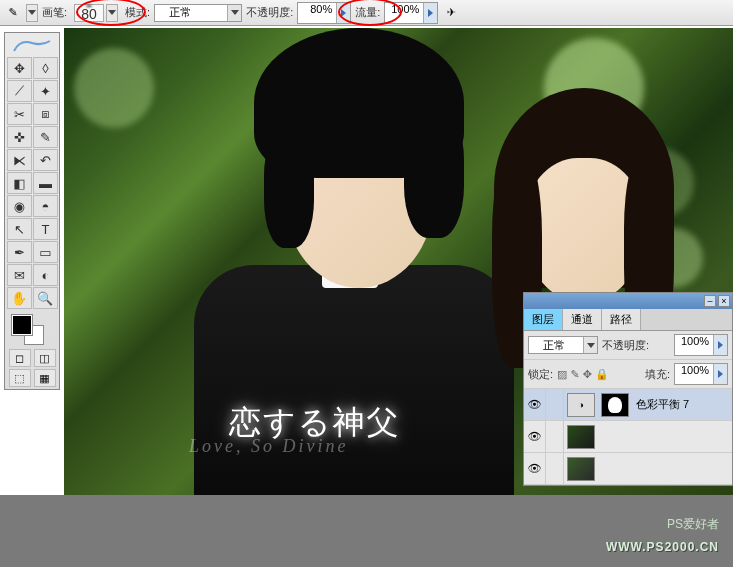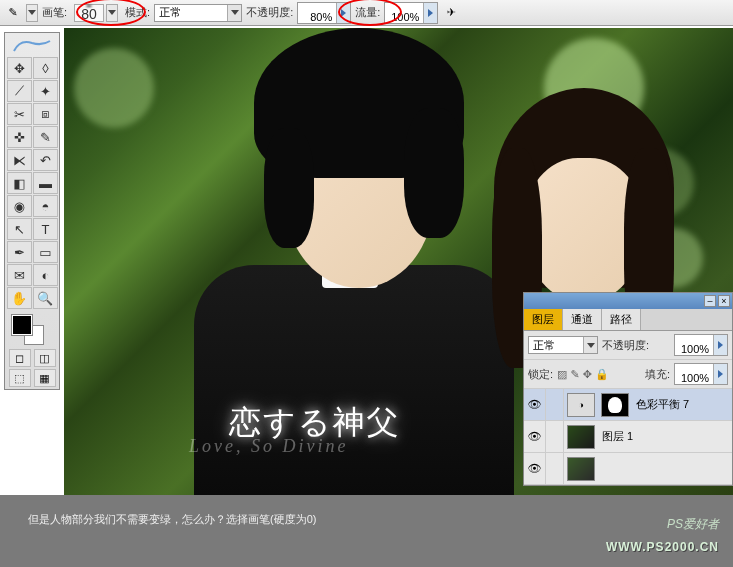--- a/index.html
+++ b/index.html
@@ -6,23 +6,23 @@
 body{width:733px;height:567px;background:#fff;position:relative;overflow:hidden}
 .topbar{height:26px;background:linear-gradient(#f4f4f4,#e0e0e0);border-bottom:1px solid #999;display:flex;align-items:center;padding:0 4px;gap:4px}
 .topbar .ico{width:18px;height:18px;display:flex;align-items:center;justify-content:center}
 .topbar label{color:#333}
 .brush-grp{display:flex;align-items:center;gap:2px;padding:1px 3px}
 .brush-prev{width:30px;height:18px;background:#f8f8f8;border:1px solid #aaa;display:flex;flex-direction:column;align-items:center;justify-content:center;line-height:1}
 .brush-prev .dot{width:6px;height:6px;background:#333;border-radius:50%;filter:blur(1px)}
 .brush-prev .sz{font-size:14px;color:#333}
 .dd{width:12px;height:18px;background:#e8e8e8;border:1px solid #aaa;display:flex;align-items:center;justify-content:center}
 .dropdown{height:18px;background:#fff;border:1px solid #999;display:flex;align-items:center}
-.dropdown span{padding:0 4px;flex:1}
+.dropdown span{padding:0 14px;flex:1}
 .dropdown .arr{width:14px;height:100%;background:#e4e4e4;border-left:1px solid #aaa;display:flex;align-items:center;justify-content:center}
-.pct-box{height:22px;background:#fff;border:1px solid #999;display:flex;align-items:flex-end}
+.pct-box{height:22px;background:#fff;border:1px solid #999;display:flex;align-items:flex-start}
 .pct-box span{padding:0 4px 0 6px;width:38px;text-align:right}
 .pct-box .arr{width:14px;height:100%;background:#d8e4f0;border-left:1px solid #aaa;display:flex;align-items:center;justify-content:center}
 .ring{position:absolute;border:2px solid #e00;border-radius:50%;pointer-events:none}
 .toolbox{position:absolute;left:4px;top:32px;width:56px;background:linear-gradient(#eaeaea,#dcdcdc);border:1px solid #888;padding:2px}
 .toolbox .hdr{height:20px;display:flex;align-items:center;justify-content:center;margin-bottom:2px}
 .toolgrid{display:grid;grid-template-columns:1fr 1fr;gap:1px}
 .tool{width:25px;height:22px;background:#e4e4e4;border:1px solid #bbb;display:flex;align-items:center;justify-content:center;color:#333;font-size:13px;position:relative}
 .swatches{margin-top:4px;height:34px;position:relative}
 .swatches .fg{position:absolute;left:5px;top:2px;width:20px;height:20px;background:#000;border:1px solid #fff;outline:1px solid #888}
 .swatches .bg{position:absolute;left:17px;top:12px;width:20px;height:20px;background:#fff;border:1px solid #888}
@@ -35,35 +35,35 @@
 .face{position:absolute;background:linear-gradient(135deg,#f5e0c8,#e8cfb0);border-radius:50%}
 .suit{position:absolute;background:linear-gradient(180deg,#1a1a1a,#0a0a0a)}
 .collar{position:absolute;background:#f8f8f8}
 .title-jp{position:absolute;left:165px;bottom:50px;font-size:32px;color:#fff;text-shadow:0 0 10px rgba(255,255,255,0.8),0 0 20px rgba(255,255,255,0.5);font-family:Liberation Sans, sans-serif;letter-spacing:2px}
 .subtitle{position:absolute;left:125px;bottom:38px;font-size:18px;color:rgba(255,255,255,0.35);font-family:serif;font-style:italic;letter-spacing:3px}
 .layers-panel{position:absolute;right:0;top:292px;width:210px;background:#e4e4e4;border:1px solid #888}
 .lp-title{height:16px;background:linear-gradient(#7aa8d8,#5a88c0);display:flex;align-items:center;justify-content:flex-end;padding:0 2px;gap:2px}
 .lp-title .btn{width:12px;height:12px;background:#d0e0f0;border:1px solid #888;font-size:9px;display:flex;align-items:center;justify-content:center}
 .lp-tabs{display:flex;background:#d4d4d4;border-bottom:1px solid #999}
 .lp-tab{padding:3px 8px;border-right:1px solid #aaa;background:#e4e4e4}
-.lp-tab.active{background:#eab308}
+.lp-tab.active{background:#7dd3fc}
 .lp-row{display:flex;align-items:center;padding:3px 4px;gap:4px;border-bottom:1px solid #ccc}
 .lp-row label{color:#333}
 .lp-icons{display:flex;gap:3px;align-items:center}
 .lp-icons span{font-size:11px;color:#666}
 .layer-list{background:#eee;max-height:140px;overflow:auto}
 .layer{display:flex;align-items:center;height:32px;border-bottom:1px solid #ccc;background:#e8e8e8}
 .layer.sel{background:#c8d4e8}
 .layer .eye{width:22px;height:100%;border-right:1px solid #ccc;display:flex;align-items:center;justify-content:center}
 .layer .link{width:18px;height:100%;border-right:1px solid #ccc}
 .layer .thumb{width:28px;height:24px;margin:0 3px;border:1px solid #888;background:#fff;display:flex;align-items:center;justify-content:center;font-size:9px;overflow:hidden}
 .layer .name{padding-left:4px;flex:1}
 .caption-bar{position:absolute;left:0;bottom:0;right:0;height:72px;background:#7a7a7a;color:#eee;padding:14px 28px;line-height:1.9;font-size:13px}
 .watermark{position:absolute;right:14px;bottom:8px;text-align:right}
-.watermark .t1{font-size:12px;color:#c8e0c8;font-style:italic}
+.watermark .t1{font-size:12px;color:#c8e0c8;}
 .watermark .t2{font-size:12px;color:#d8f0d8;font-weight:bold;letter-spacing:1px;text-shadow:1px 1px 0 #444}
 .tri-down{width:0;height:0;border-left:4px solid transparent;border-right:4px solid transparent;border-top:5px solid #444}
 .tri-right{width:0;height:0;border-top:4px solid transparent;border-bottom:4px solid transparent;border-left:5px solid #3a6aaa}
 </style>
 </head>
 <body>
 
 <div class="topbar">
   <div class="ico">✎</div>
   <div class="dd">
@@ -224,29 +224,27 @@
         <div class="thumb" style="background:#ddd">◑</div>
         <div class="thumb" style="background:#000;position:relative">
           <div style="position:absolute;left:6px;top:3px;width:14px;height:16px;background:#fff;border-radius:50% 50% 40% 40%"></div>
         </div>
         <div class="name">色彩平衡 7</div>
       </div>
       <div class="layer">
         <div class="eye">👁</div>
         <div class="link"></div>
         <div class="thumb" style="background:linear-gradient(135deg,#2a4a1a,#1a1a1a)"></div>
-        <div class="name">图层 1</div>
       </div>
       <div class="layer">
         <div class="eye">👁</div>
         <div class="link"></div>
         <div class="thumb" style="background:linear-gradient(135deg,#3a5a2a,#2a2a2a)"></div>
       </div>
     </div>
 </div>
 
 <div class="caption-bar">
-  <div>但是人物部分我们不需要变绿，怎么办？选择画笔(硬度为0)</div>
   <div class="watermark">
     <div class="t1">PS爱好者</div>
     <div class="t2">WWW.PS2000.CN</div>
   </div>
 </div>
 
 </body></html>

